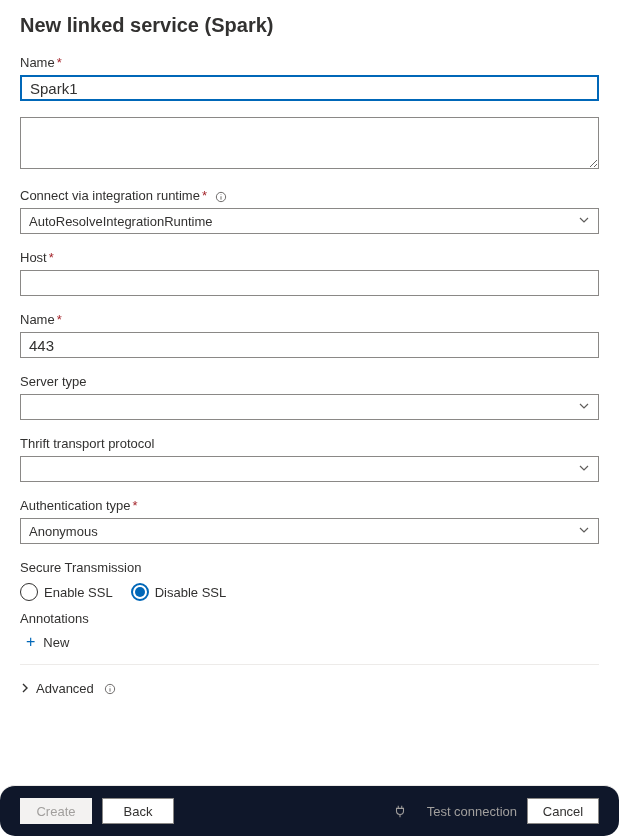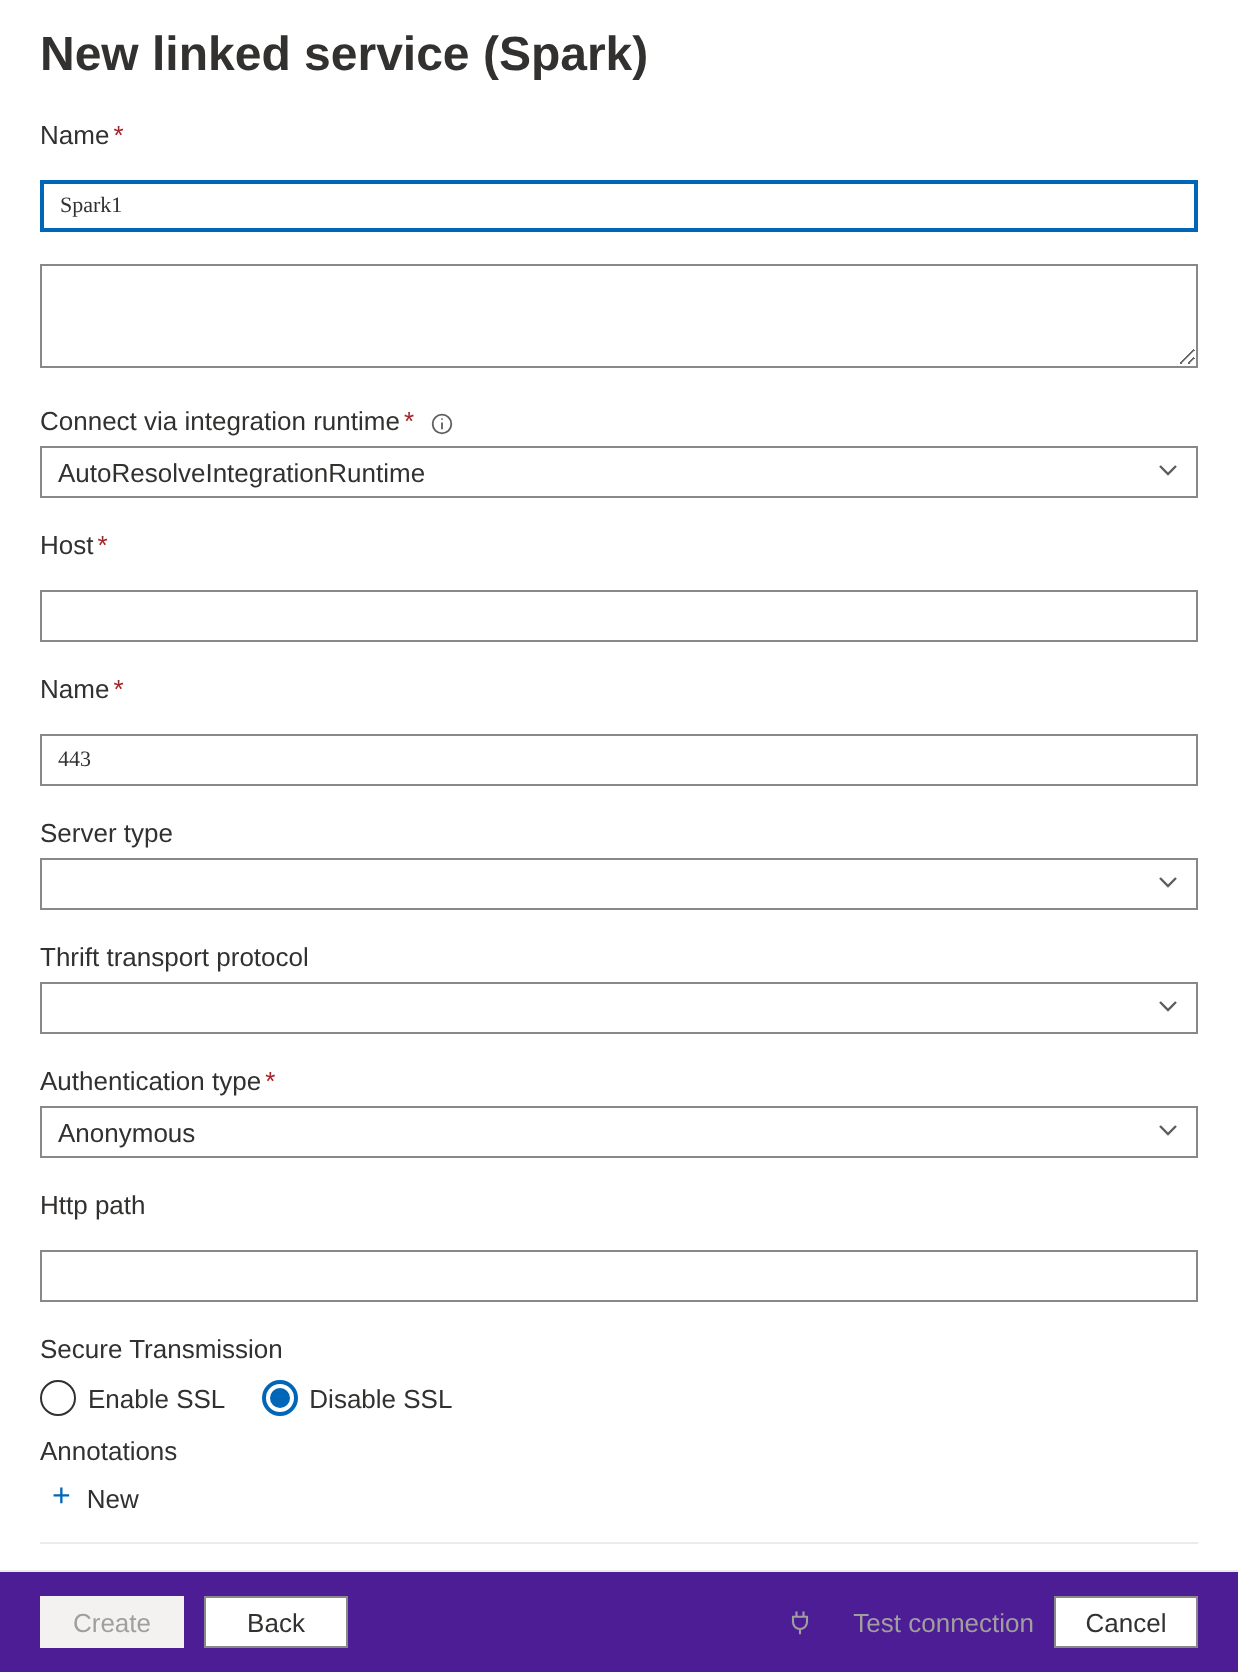--- a/index.html
+++ b/index.html
@@ -10,21 +10,21 @@
     background: #fff;
     width: 619px;
     height: 836px;
     position: relative;
     overflow: hidden;
   }
   .content {
     padding: 8px 20px 0 20px;
   }
   h1 {
-    font-size: 24px;
+    font-size: 20px;
     font-weight: 600;
     color: #323130;
     margin-bottom: 18px;
     margin-top: 6px;
   }
   .field {
     margin-bottom: 16px;
   }
   .label {
     display: block;
@@ -41,26 +41,25 @@
     vertical-align: middle;
     margin-left: 4px;
     color: #605e5c;
   }
   .info-icon svg { width: 12px; height: 12px; }
   input[type="text"].tx {
     width: 100%;
     height: 26px;
     padding: 3px 8px;
     border: 1px solid #8a8886;
-    font-family: Liberation Serif, serif;
-    font-size: 11px;
+    font-family: Liberation Sans, sans-serif;
+    font-size: 15px;
     color: #323130;
     outline: none;
     background: #fff;
-    margin-top: 10px;
   }
   input[type="text"].tx.focused {
     border: 2px solid #0067b8;
   }
   textarea.ta {
     width: 100%;
     height: 52px;
     padding: 4px 8px;
     border: 1px solid #8a8886;
     font-family: inherit;
@@ -146,21 +145,22 @@
   }
   .tri svg { width: 10px; height: 10px; }
   .footer {
     position: absolute;
     left: 0; right: 0; bottom: 0;
     border-top: 1px solid #edebe9;
     padding: 12px 20px;
     display: flex;
     align-items: center;
     justify-content: space-between;
-    background: #4c1d95;
+    background: #0f172a;
+    border-radius: 15px;
   }
   .footer-left, .footer-right {
     display: flex;
     align-items: center;
     gap: 10px;
   }
   .btn {
     min-width: 72px;
     height: 26px;
     padding: 0 14px;
@@ -279,24 +279,20 @@
       <span>Anonymous</span>
       <span class="chev">
         <svg viewBox="0 0 12 12">
             <path d="M2 4 L6 8 L10 4" fill="none" stroke="currentColor" stroke-width="1.2"></path>
           </svg>
       </span>
     </div>
   </div>
 
   
-  <div class="field">
-    <label class="label">Http path</label>
-    <input type="text" class="tx" value="" style="">
-  </div>
 
   
   <div class="section-label">Secure Transmission</div>
   <div class="radio-row">
     <div class="radio">
       <span class="radio-circle"></span>
       <span>Enable SSL</span>
     </div>
     <div class="radio">
       <span class="radio-circle sel">

